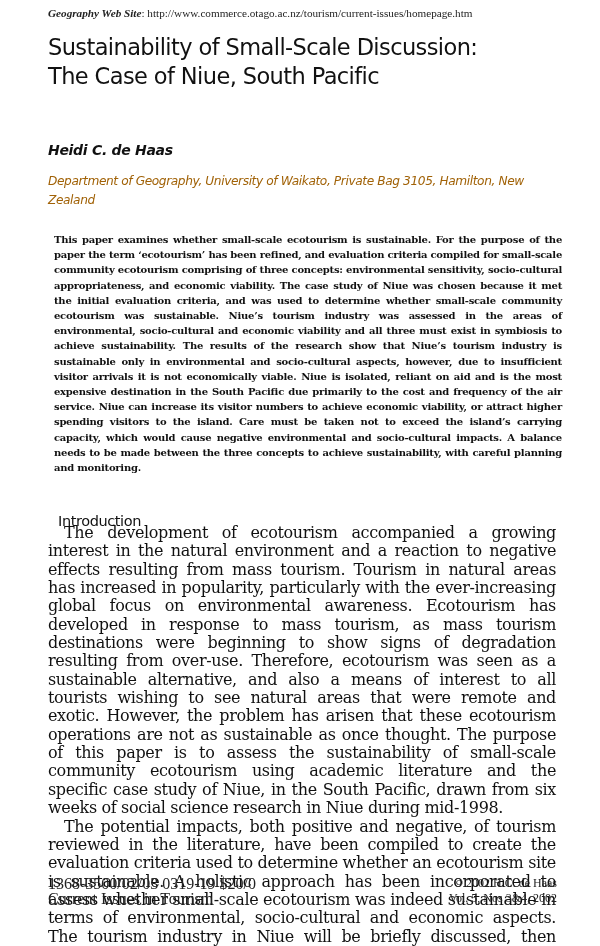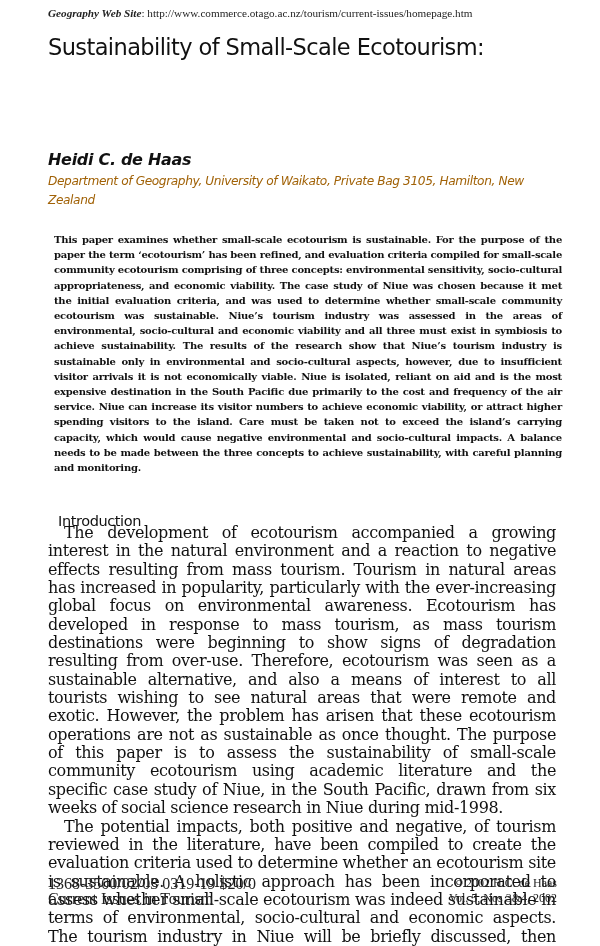--- a/index.html
+++ b/index.html
@@ -1,41 +1,42 @@
 <!DOCTYPE html>
 <html><head>
   <meta charset="utf-8">
   <style>
     html, body { margin: 0; padding: 0; background: #ffffff; }
     body { width: 600px; height: 946px; position: relative; overflow: hidden; color: #111; }
     .page { position: absolute; left: 48px; top: 0; width: 509px; }
     .web-site { position: absolute; top: 6px; left: 0; width: 520px; font-family: "Liberation Serif", serif; font-size: 11.2px; line-height: 14px; white-space: nowrap; color: #222; }
     .web-site .lbl { font-style: italic; font-weight: bold; }
     .title { position: absolute; top: 33px; left: 0; width: 520px; font-family: "DejaVu Sans", sans-serif; font-size: 22.5px; line-height: 29px; letter-spacing: -0.6px; color: #111; margin: 0; font-weight: normal; }
-    .author { position: absolute; top: 151px; left: 0; font-family: "DejaVu Sans", sans-serif; font-style: italic; font-weight: bold; font-size: 16px; line-height: 17px; letter-spacing: -0.3px; }
+    .author { position: absolute; top: 142px; left: 0; font-family: "DejaVu Sans", sans-serif; font-style: italic; font-weight: bold; font-size: 14px; line-height: 17px; letter-spacing: -0.3px; }
     .affil { position: absolute; top: 172px; left: 0; width: 500px; font-family: "DejaVu Sans", sans-serif; font-style: italic; font-size: 12.2px; line-height: 19px; letter-spacing: -0.4px; color: #a16207; }
     .abstract { position: absolute; top: 230px; left: 4px; width: 508px; font-family: "DejaVu Serif", serif; font-weight: bold; font-size: 10px; line-height: 15.2px; letter-spacing: -0.25px; text-align: justify; color: #111; margin: 2px; }
     .intro-head { position: absolute; top: 502px; left: 0; font-family: "DejaVu Sans", sans-serif; font-size: 14.5px; line-height: 18px; letter-spacing: -0.4px; margin: 10px; font-weight: normal; }
     .body-text { position: absolute; top: 524px; left: 0; width: 508px; font-family: "DejaVu Serif", serif; font-size: 16px; line-height: 18.35px; letter-spacing: -0.35px; text-align: justify; color: #111; }
     .body-text p { margin: 0; text-indent: 16px; }
     .footer-left { position: absolute; top: 876px; left: 0; font-family: "Liberation Serif", serif; font-size: 16px; line-height: 15px; color: #222; }
     .footer-right { position: absolute; top: 876px; right: 0; text-align: right; font-family: Liberation Serif, serif; font-size: 12px; line-height: 15px; color: #222; }
     .page-num { position: absolute; top: 911px; left: 0; width: 509px; text-align: left; font-family: "DejaVu Sans", sans-serif; font-size: 12px; line-height: 15px; margin-top: 48px; }
   </style>
 </head>
 <body>
 
 <div class="page">
 
   <div class="web-site">
     <span class="lbl">Geography Web Site</span><span>: http://www.commerce.otago.ac.nz/tourism/current-issues/homepage.htm</span>
   </div>
 
   <h1 class="title">
-    <span>Sustainability of Small-Scale Ecotourism:</span><br>
+    <span>Sustainability of Small-Scale Discussion:</span><br>
+    <span>The Case of Niue, South Pacific</span>
   </h1>
 
   <div class="author">Heidi C. de Haas</div>
   <div class="affil">Department of Geography, University of Waikato, Private Bag 3105, Hamilton, New Zealand</div>
 
   <p class="abstract">This paper examines whether small-scale ecotourism is sustainable. For the purpose of the paper the term ‘ecotourism’ has been refined, and evaluation criteria compiled for small-scale community ecotourism comprising of three concepts: environmental sensitivity, socio-cultural appropriateness, and economic viability. The case study of Niue was chosen because it met the initial evaluation criteria, and was used to determine whether small-scale community ecotourism was sustainable. Niue’s tourism industry was assessed in the areas of environmental, socio-cultural and economic viability and all three must exist in symbiosis to achieve sustainability. The results of the research show that Niue’s tourism industry is sustainable only in environmental and socio-cultural aspects, however, due to insufficient visitor arrivals it is not economically viable. Niue is isolated, reliant on aid and is the most expensive destination in the South Pacific due primarily to the cost and frequency of the air service. Niue can increase its visitor numbers to achieve economic viability, or attract higher spending visitors to the island. Care must be taken not to exceed the island’s carrying capacity, which would cause negative environmental and socio-cultural impacts. A balance needs to be made between the three concepts to achieve sustainability, with careful planning and monitoring.</p>
 
   <h2 class="intro-head">Introduction</h2>
 
   <div class="body-text">

